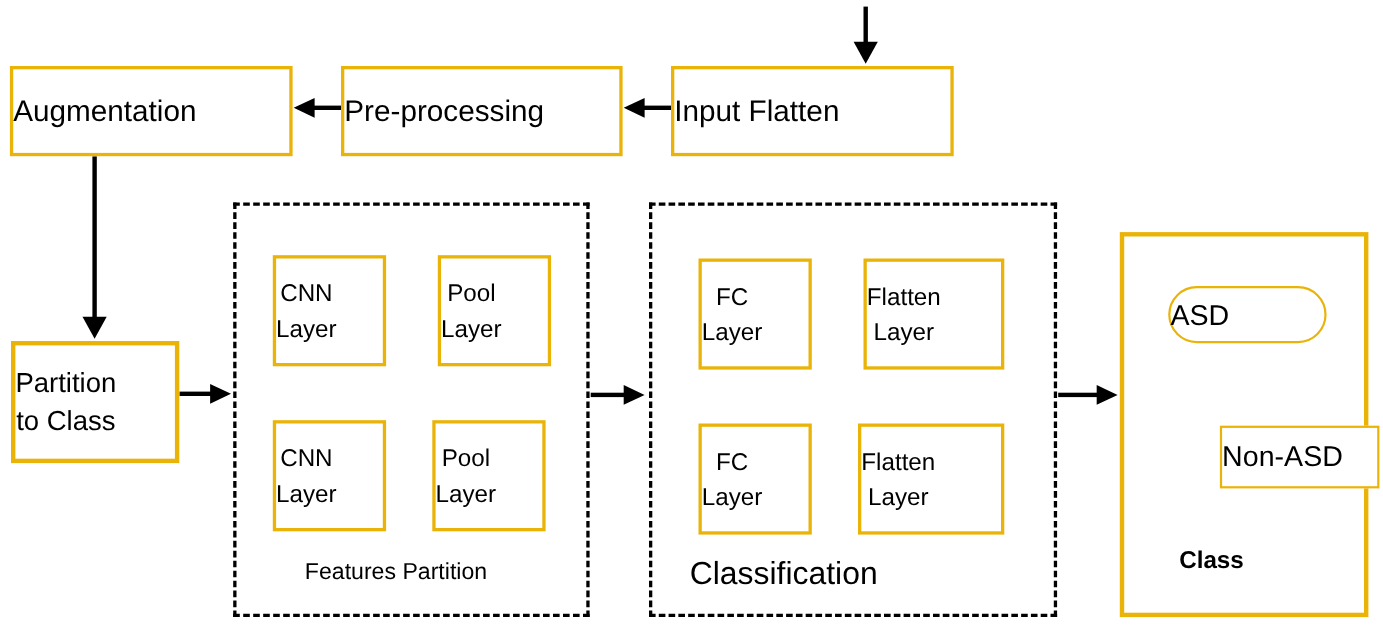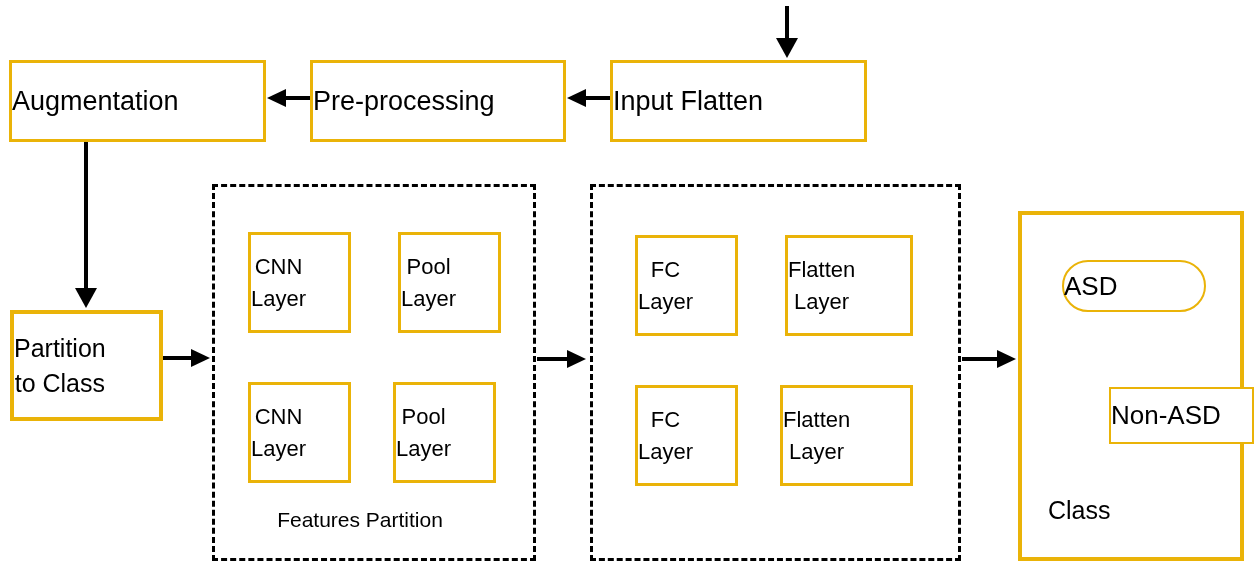--- a/index.html
+++ b/index.html
@@ -162,26 +162,27 @@
     </span>
   </div>
 
   <div class="box layer-label" style="left:780px; top:385px; width:133px; height:101px;">
     <span>
       <span>Flatten</span><br>
       <span>Layer</span>
     </span>
   </div>
 
+  <div class="group-label" style="left:627px; top:506px; font-size:29px;">Classification</div>
 
   <div class="box box-thick" style="left:1018px; top:211px; width:226px; height:350px;"></div>
 
   <div class="box box-thin" style="left:1062px; top:260px; width:144px; height:52px; font-size:26px;border-radius:26px;">
     <span>ASD</span>
   </div>
 
   <div class="box box-thin" style="left:1061px; top:387px; width:145px; height:57px; font-size:26px;margin-left:48px;">
     <span>Non-ASD</span>
   </div>
 
-  <div class="group-label" style="left:1048px; top:496px; font-size:25px;">Class</div>
+  <div class="group-label" style="left:1072px; top:496px; font-size:22px;font-weight:bold;">Class</div>
 
 </div>
 
 </body></html>

